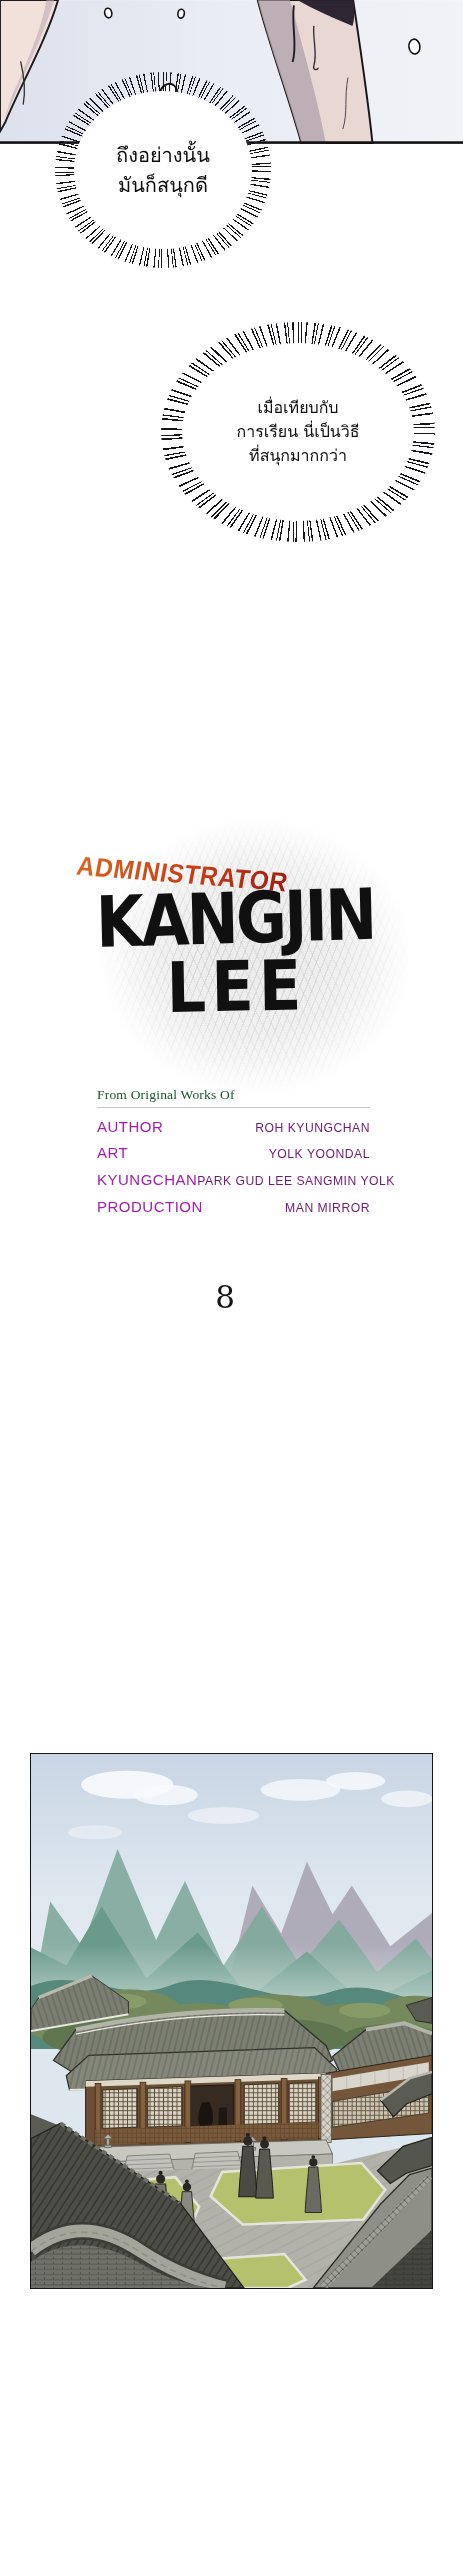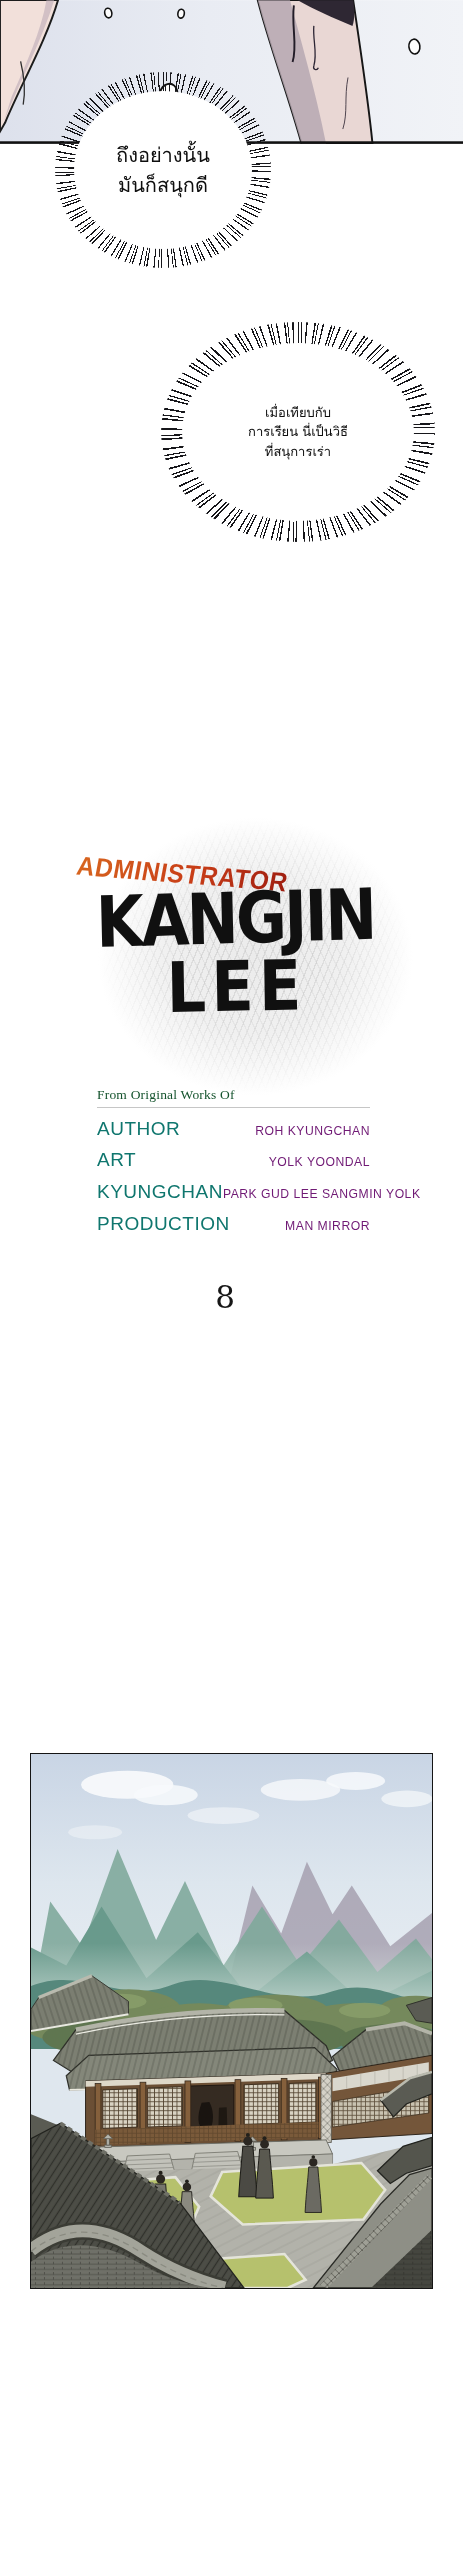--- a/index.html
+++ b/index.html
@@ -26,21 +26,21 @@
     text-align:center;
   }
   #bubble1 { left:55px; top:72px; width:216px; height:196px; }
   #bubble1 .burst-core { inset:19.3px; }
   #bubble2 { left:161px; top:322px; width:274px; height:220px; }
   #bubble2 .burst-core { inset:20.6px; }
   .bubble-line {
     font-family:"DejaVu Serif","Liberation Serif",serif;
     font-size:20px; line-height:1.5; color:#0e0e0e; white-space:nowrap;
   }
-  #bubble2 .bubble-line { font-size:13px; line-height:1.48; }
+  #bubble2 .bubble-line { font-size:16px; line-height:1.48; }
 
   
   #scribble {
     position:absolute; left:93px; top:813px; width:325px; height:287px;
     border-radius:50%;
     background:radial-gradient(closest-side, #ebebeb 0%, #f0f0f0 55%, rgba(243,243,243,0) 97%);
   }
   #scribble::after {
     content:""; position:absolute; inset:0; border-radius:50%;
     background:
@@ -75,21 +75,21 @@
   }
 
   
   #credits { position:absolute; left:97px; top:1087px; width:273px; }
   #credits-heading {
     font-family:"Liberation Serif","DejaVu Serif",serif;
     font-size:13.5px; color:#14532d; letter-spacing:0.2px;
   }
   #credits-divider { border:none; border-top:1.3px solid #c6c6c6; margin:3.9px 0 0 0; }
   .credit-row { display:flex; justify-content:space-between; align-items:baseline; margin-top:9.7px; }
-  .credit-label { font-size:19px; color:#0f766e; letter-spacing:0.5px; white-space:nowrap; }
+  .credit-label { font-size:15px; color:#a21caf; letter-spacing:0.5px; white-space:nowrap; }
   .credit-value { font-size:12.2px; color:#701a75; letter-spacing:0.5px; white-space:nowrap; }
 
   
   #chapter-number {
     position:absolute; left:0; top:1279px; width:450px; text-align:center;
     font-family:"DejaVu Serif","Liberation Serif",serif;
     font-size:31px; color:#161616;
   }
 
   
@@ -144,21 +144,21 @@
     <div class="burst-core">
       <div class="bubble-line">ถึงอย่างนั้น</div>
       <div class="bubble-line">มันก็สนุกดี</div>
     </div>
   </div>
 
   <div class="burst" id="bubble2">
     <div class="burst-core">
       <div class="bubble-line">เมื่อเทียบกับ</div>
       <div class="bubble-line">การเรียน นี่เป็นวิธี</div>
-      <div class="bubble-line">ที่สนุการเร่า</div>
+      <div class="bubble-line">ที่สนุกมากกว่า</div>
     </div>
   </div>
 
   <div id="scribble"></div>
   <div id="kicker">ADMINISTRATOR</div>
   <div id="title-line1">KANGJIN</div>
   <div id="title-line2">LEE</div>
 
   <div id="credits">
     <div id="credits-heading">From Original Works Of</div>

